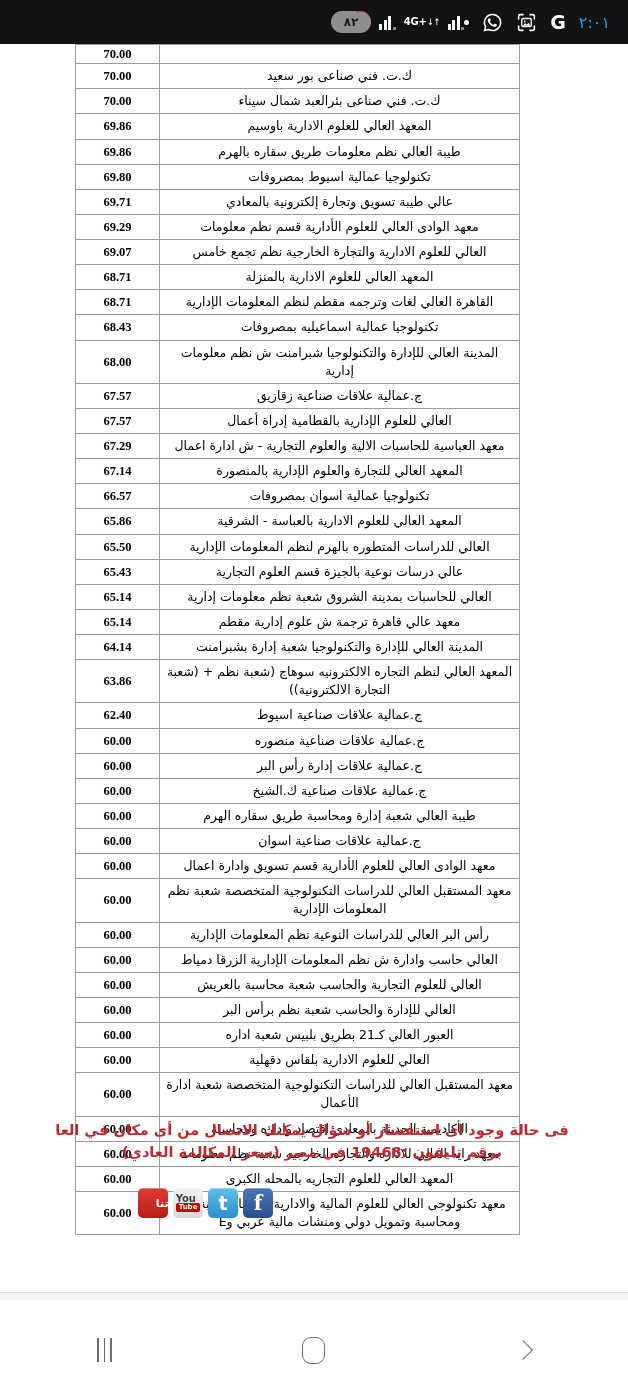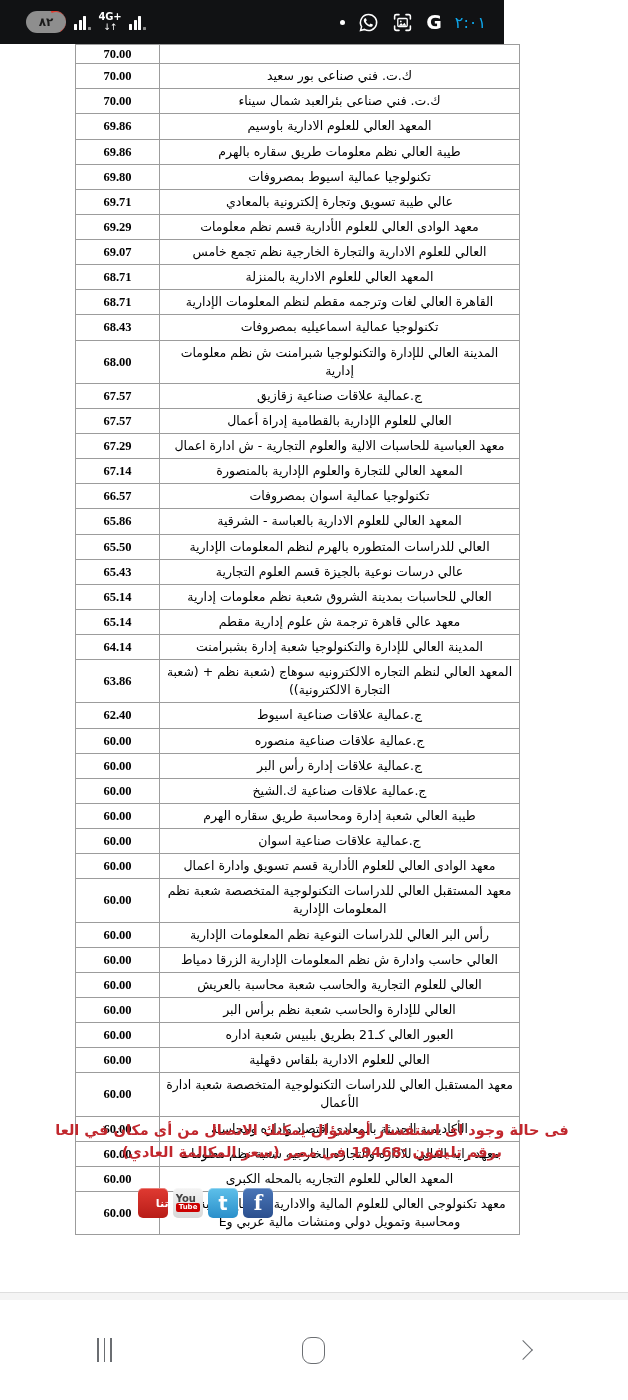--- a/index.html
+++ b/index.html
@@ -16,26 +16,26 @@
     width: 628px;
     height: 1400px;
     background: #ffffff;
     overflow: hidden;
   }
 
   
   #status-bar {
     position: absolute;
     top: 0; left: 0;
-    width: 504px;
+    width: 628px;
     height: 44px;
     background: #111214;
     display: flex;
     align-items: center;
-    justify-content: space-between;
+    justify-content: flex-end;
     padding: 0 18px 0 26px;
     direction: ltr;
   }
   .sb-left { display: flex; align-items: center; gap: 8px; }
   .sb-right { display: flex; align-items: center; gap: 13px; }
 
   .badge-pill {
     position: relative;
     width: 40px; height: 22px;
     border-radius: 11px;
@@ -64,21 +64,21 @@
   .sig {
     display: flex; align-items: flex-end; gap: 1.5px; height: 15px;
   }
   .sig i { display:block; width: 3px; background: #fff; border-radius: .5px; }
   .sig i:nth-child(1){ height: 6px; }
   .sig i:nth-child(2){ height: 10px; }
   .sig i:nth-child(3){ height: 14px; }
   .sig i:nth-child(4){ height: 3px; background: #8b8b8b; }
 
   .net {
-    display: flex; flex-direction: column; align-items: center;
+    display: flex; flex-direction: row; align-items: center;
     line-height: 1; color: #fff;
   }
   .net .lbl { font-size: 10px; font-weight: bold; letter-spacing: -0.2px; }
   .net .arr { font-size: 9px; margin-top: 1px; letter-spacing: -1px; }
 
   .dot-ic { width: 5px; height: 5px; border-radius: 50%; background: #fff; }
   .wa-ic, .shot-ic { width: 21px; height: 21px; }
   .g-ic { color: #fff; font-size: 19px; font-weight: bold; font-family: "DejaVu Sans", sans-serif; line-height: 1; }
   .clock { color: #0ea5e9; font-size: 16px; letter-spacing: 0.5px; }
 

